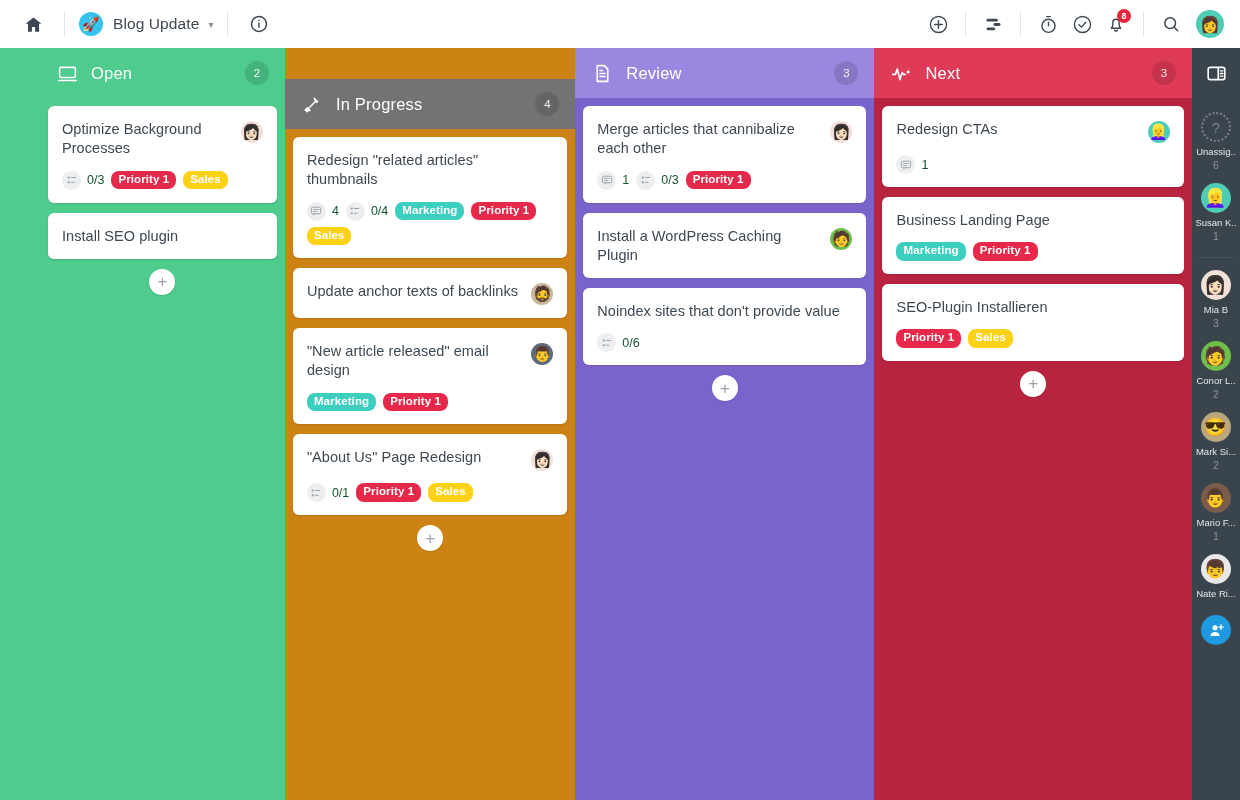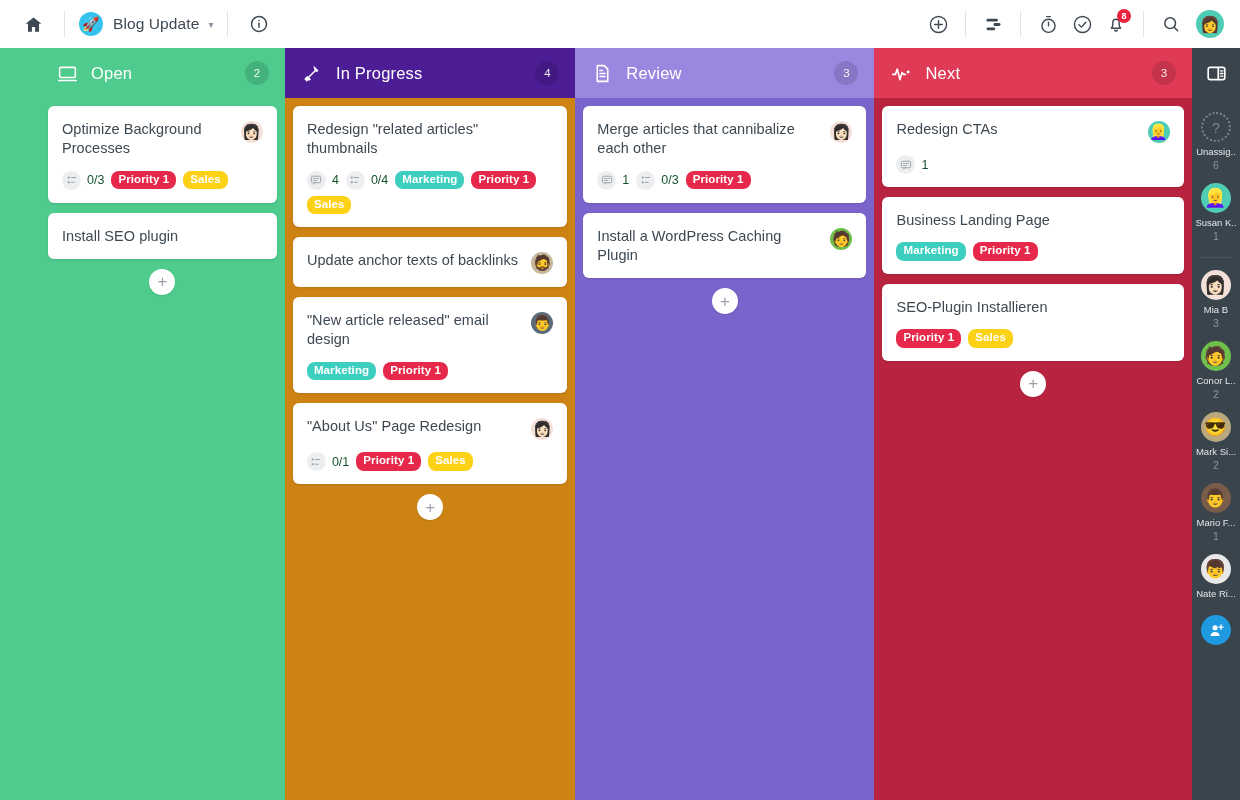--- a/index.html
+++ b/index.html
@@ -323,21 +323,21 @@
             <div class="card-top">
               <div class="card-title">Install SEO plugin</div>
             </div>
           </div>
         </div>
       <div class="add-card">+</div>
     </div>
   </div>
 
   <div class="column" style="width: 300px; background: rgb(204, 131, 20);">
-    <div class="col-header" style="background: #4c1d95;">
+    <div class="col-header" style="background: #737373; margin-top: 31px;">
       <span class="col-icon">
           <svg width="21" height="21" viewBox="0 0 24 24">
             <path d="M14.5 3.2L20 8.6l-2 2-1.2-1.2-7.4 7.4.9.9-3.6 3.6-3-3 3.6-3.6.9.9 7.4-7.4L14.5 5.2z" fill="#ffffff"></path>
             <circle cx="9.4" cy="18.6" r="1.5" fill="#ffffff"></circle>
           </svg>
         </span>
       <span class="col-title">In Progress</span>
       <span class="col-count">4</span>
     </div>
     <div class="col-body">
@@ -457,20 +457,38 @@
               </div>
               <span class="tag" style="background: rgb(230, 40, 74); color: rgb(255, 255, 255);">Priority 1</span>
             </div>
           </div>
           <div class="card">
             <div class="card-top">
               <div class="card-title">Install a WordPress Caching Plugin</div>
               <div class="card-avatar" style="background: rgb(110, 192, 75);">🧑</div>
             </div>
           </div>
+          <div class="card">
+            <div class="card-top">
+              <div class="card-title">Noindex sites that don't provide value</div>
+            </div>
+            <div class="card-meta">
+              <div class="meta-stat">
+                <span class="meta-ico">
+                  <svg width="12" height="12" viewBox="0 0 24 24">
+                    <rect x="3.5" y="5" width="4" height="4" rx="1" fill="#9aa1ab"></rect>
+                    <rect x="9.5" y="6.2" width="11" height="1.8" rx=".9" fill="#9aa1ab"></rect>
+                    <rect x="3.5" y="14.5" width="4" height="4" rx="1" fill="#9aa1ab"></rect>
+                    <rect x="9.5" y="15.7" width="8" height="1.8" rx=".9" fill="#9aa1ab"></rect>
+                  </svg>
+                </span>
+                <span class="meta-val">0/6</span>
+              </div>
+            </div>
+          </div>
         </div>
       <div class="add-card">+</div>
     </div>
   </div>
 
   <div class="column" style="width: 328px; background: rgb(184, 36, 63);">
     <div class="col-header" style="background: rgb(224, 59, 86);">
       <span class="col-icon">
           <svg width="21" height="21" viewBox="0 0 24 24">
             <path d="M2 13h3l2.2-6 3 12 2.4-8 1.8 2h2" fill="none" stroke="#ffffff" stroke-width="1.9" stroke-linecap="round" stroke-linejoin="round"></path>

